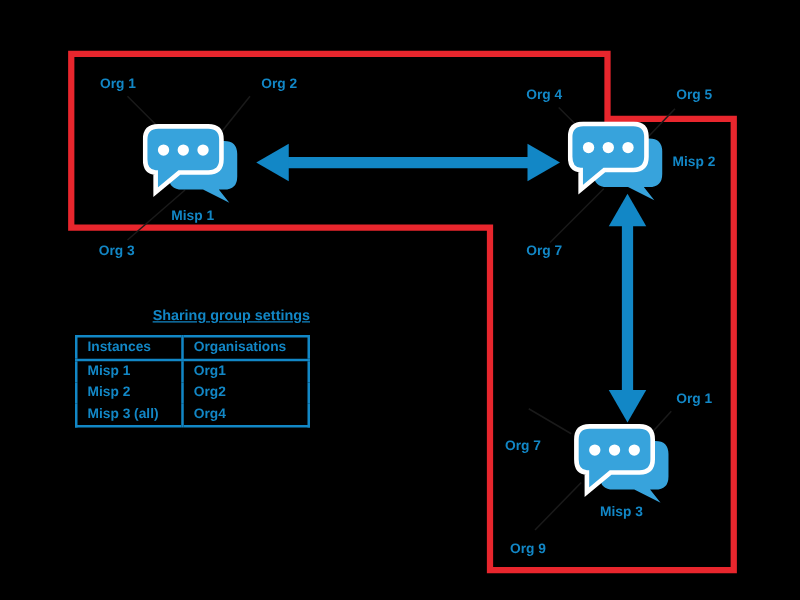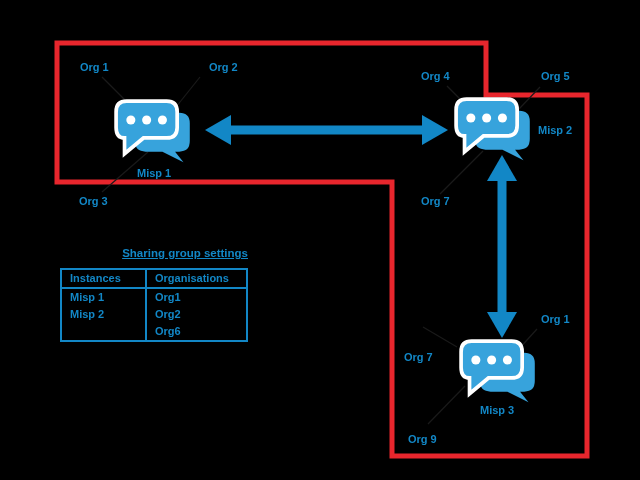--- a/index.html
+++ b/index.html
@@ -157,20 +157,20 @@
       <tbody>
         <tr>
           <td>Misp 1</td>
           <td>Org1</td>
         </tr>
         <tr>
           <td>Misp 2</td>
           <td>Org2</td>
         </tr>
         <tr>
-          <td></td>
-          <td>Org6</td>
+          <td>Misp 3 (all)</td>
+          <td>Org4</td>
         </tr>
       </tbody>
     </table>
   </div>
 
 </div>
 
 </body></html>

